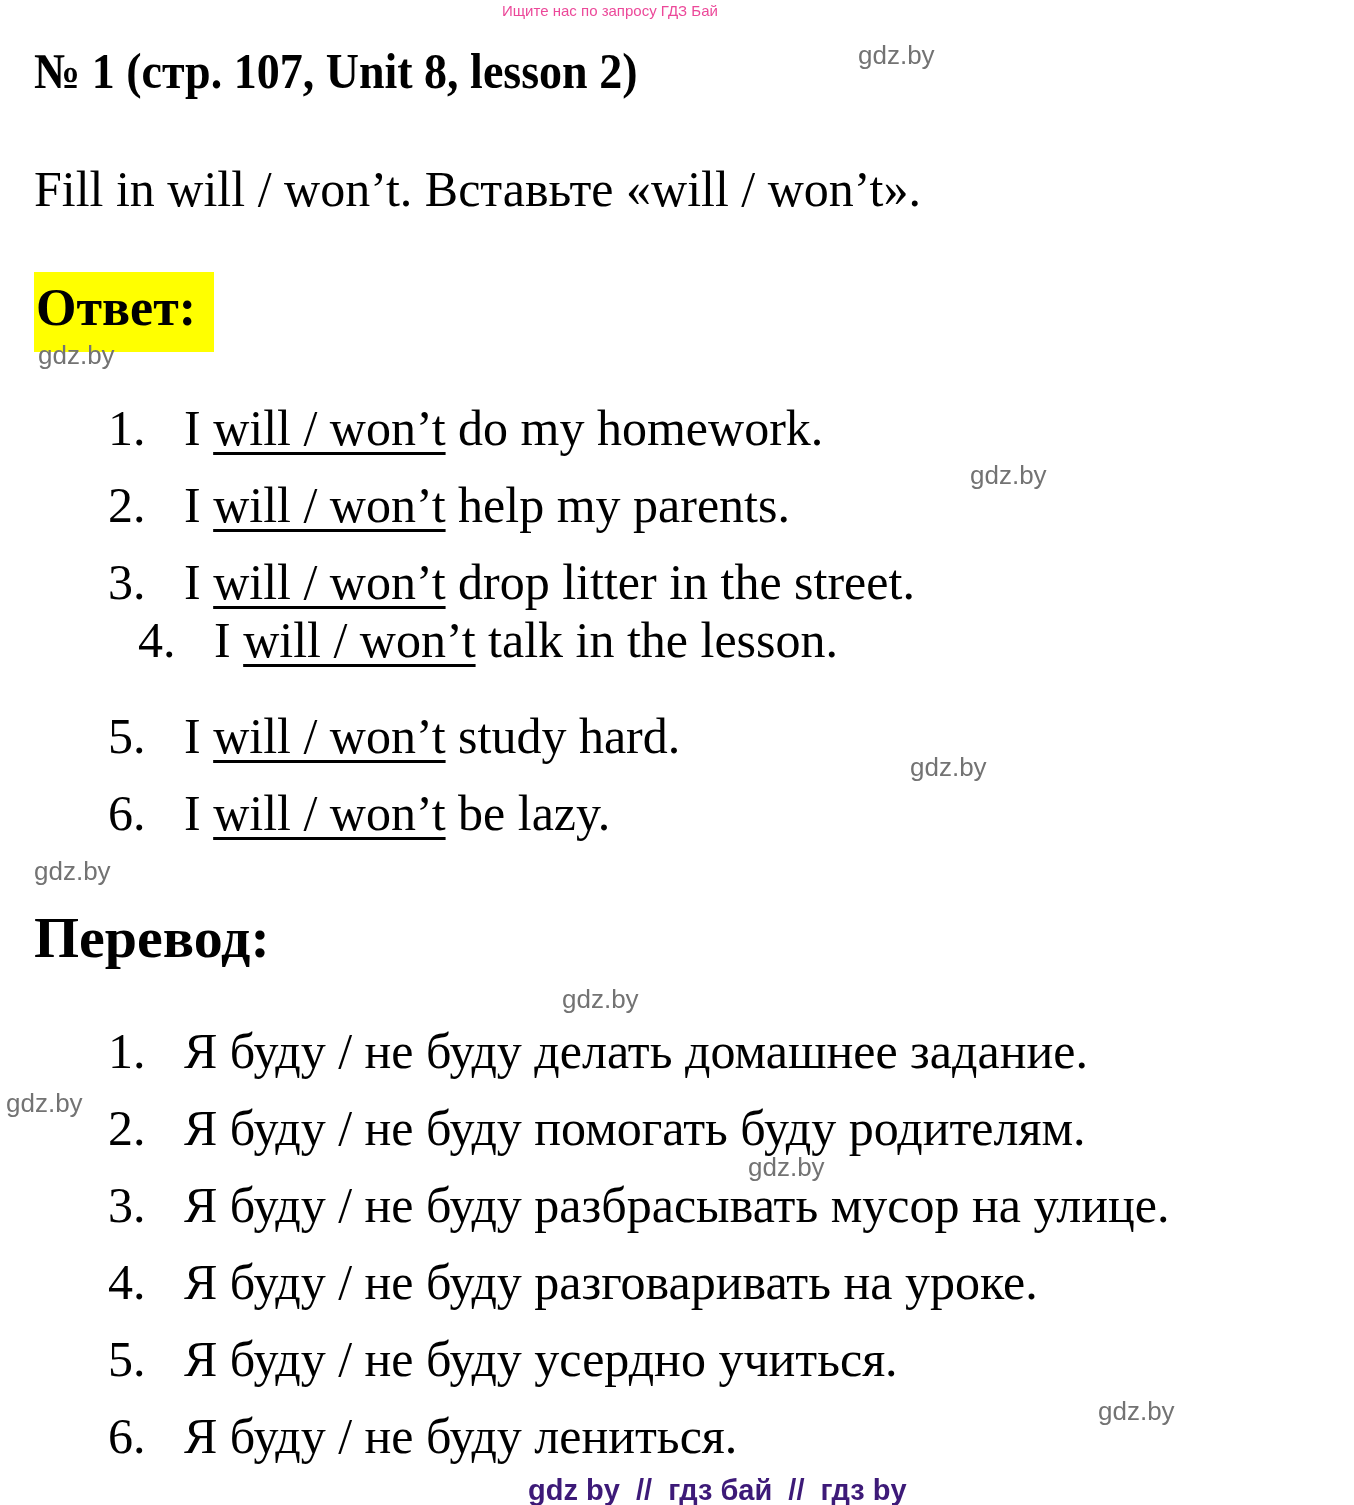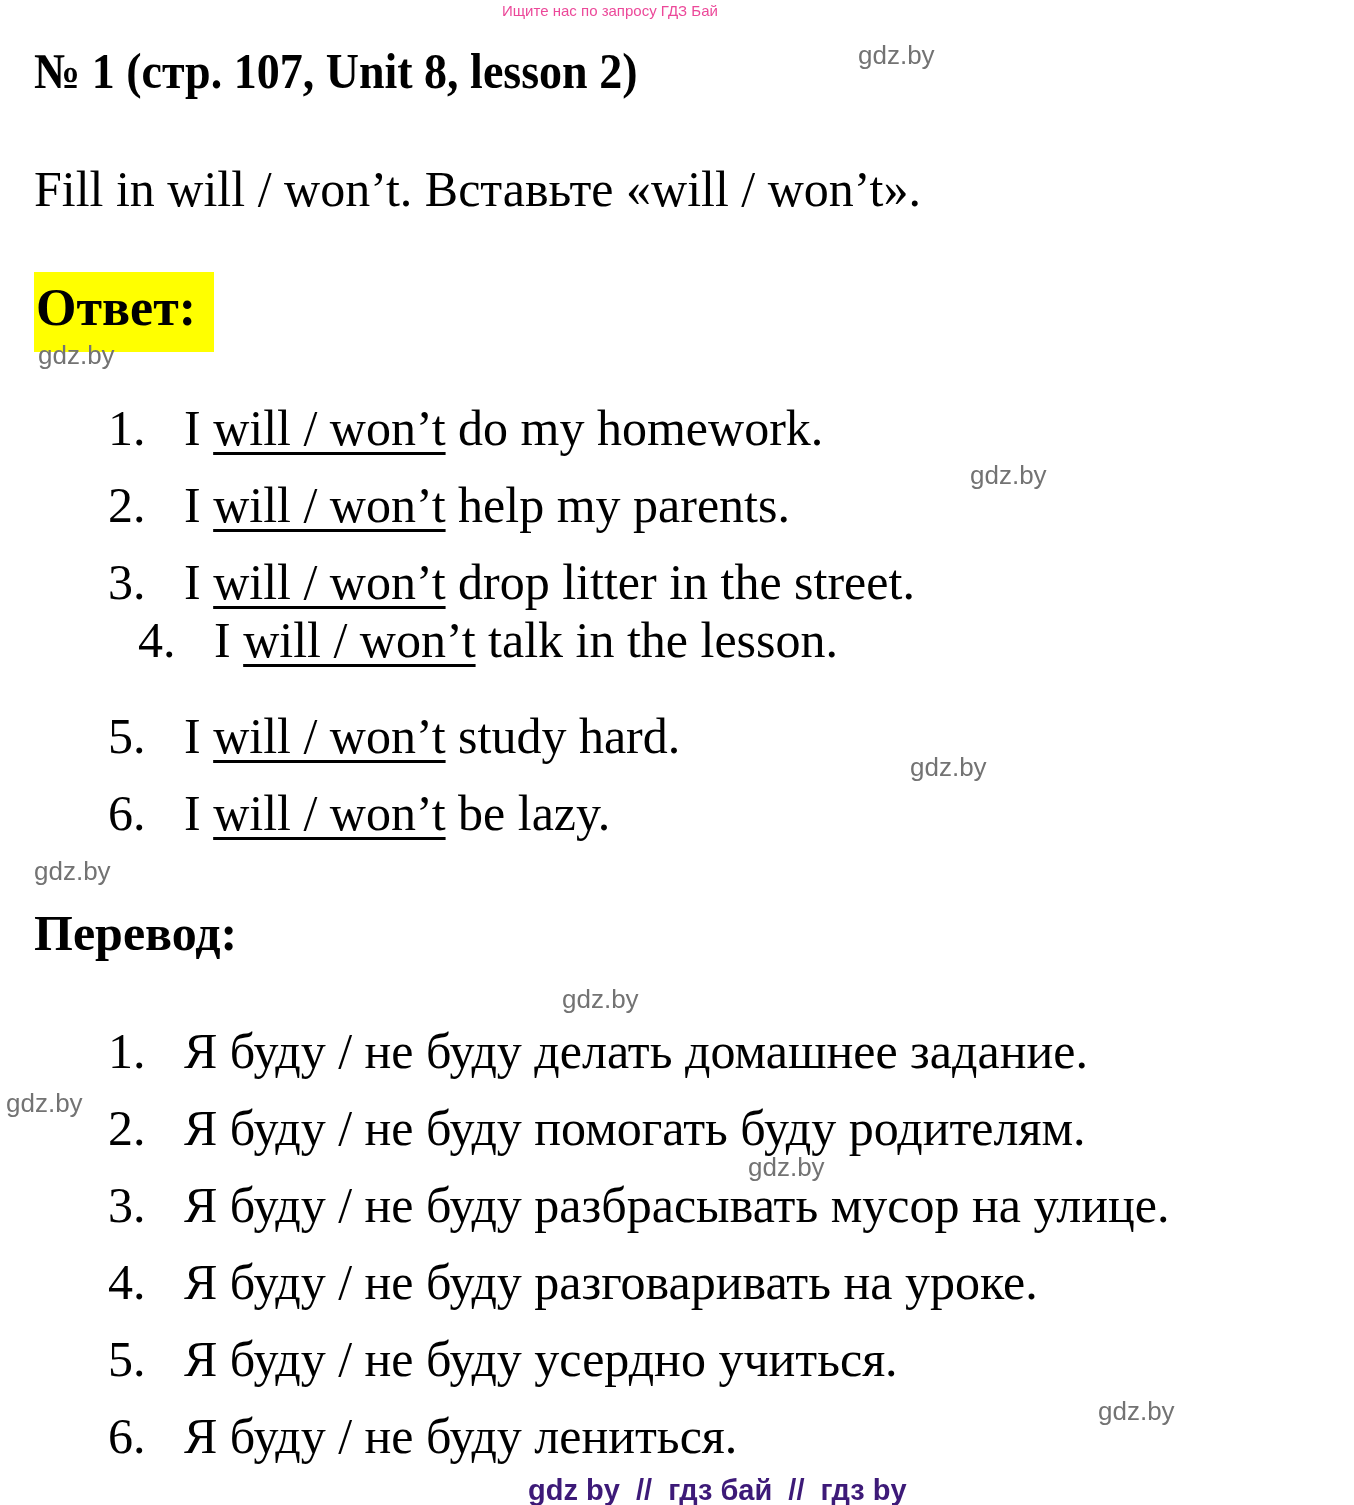--- a/index.html
+++ b/index.html
@@ -5,21 +5,21 @@
     html, body { margin: 0; padding: 0; background: #ffffff; }
     body { width: 1354px; height: 1505px; position: relative; overflow: hidden; color: #000; }
     .serif { font-family: "Liberation Serif", "DejaVu Serif", serif; }
     .sans { font-family: "Liberation Sans", "DejaVu Sans", sans-serif; }
     .abs { position: absolute; white-space: nowrap; }
 
     .top-banner { left: 502px; top: 2px; font-size: 15px; color: #ec4899; }
     .title { left: 34px; top: 42px; font-size: 50px; font-weight: bold; transform: scaleX(0.92); transform-origin: left; }
     .instruction { left: 34px; top: 160px; font-size: 50px; }
     .answer-heading { left: 34px; top: 272px; height: 80px; width: 180px; background: #ffff00; font-size: 52px; font-weight: bold; line-height: 72px; padding-left: 2px; box-sizing: border-box; }
-    .translation-heading { left: 34px; top: 904px; font-size: 50px; font-weight: bold; }
+    .translation-heading { left: 34px; top: 904px; font-size: 58px; font-weight: bold; }
 
     .wm { font-size: 26px; color: #737373; }
 
     .list-row { font-size: 50px; line-height: 60px; }
     .list-row .num { display: inline-block; width: 76px; }
     .list-row .u { text-decoration: underline; text-decoration-thickness: 3px; text-underline-offset: 7px; }
 
     .footer { left: 528px; top: 1474px; font-size: 29px; color: #3d1a78; font-weight: bold; }
   </style>
 </head>

